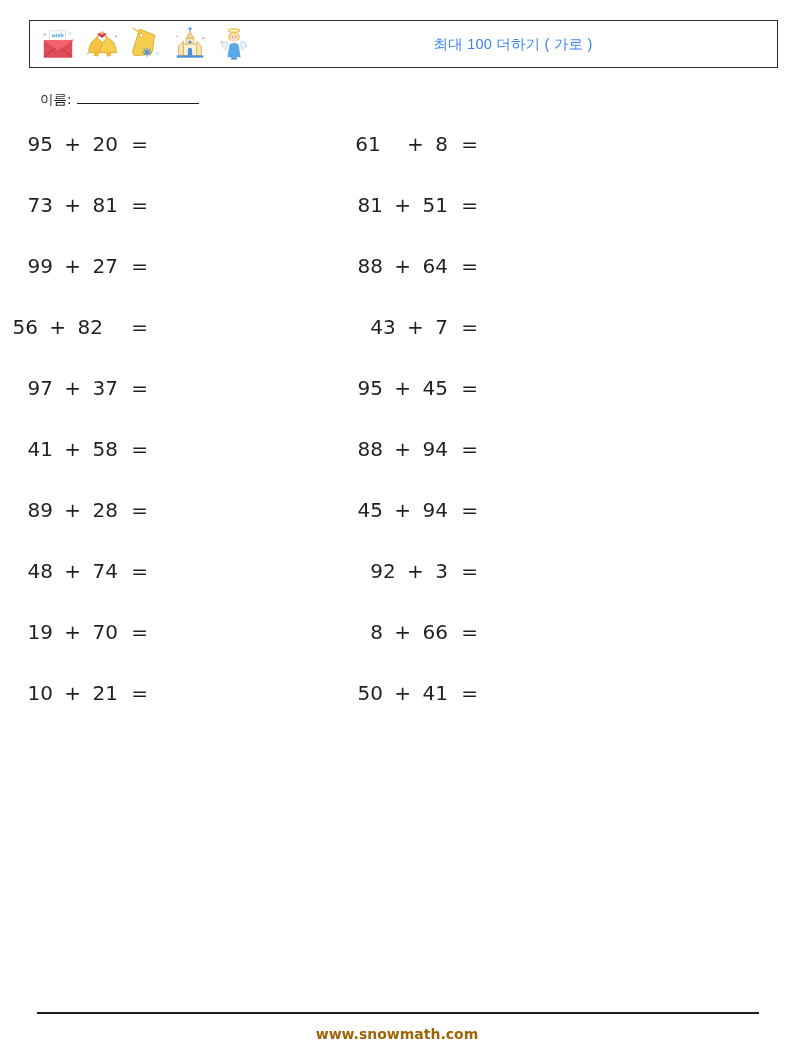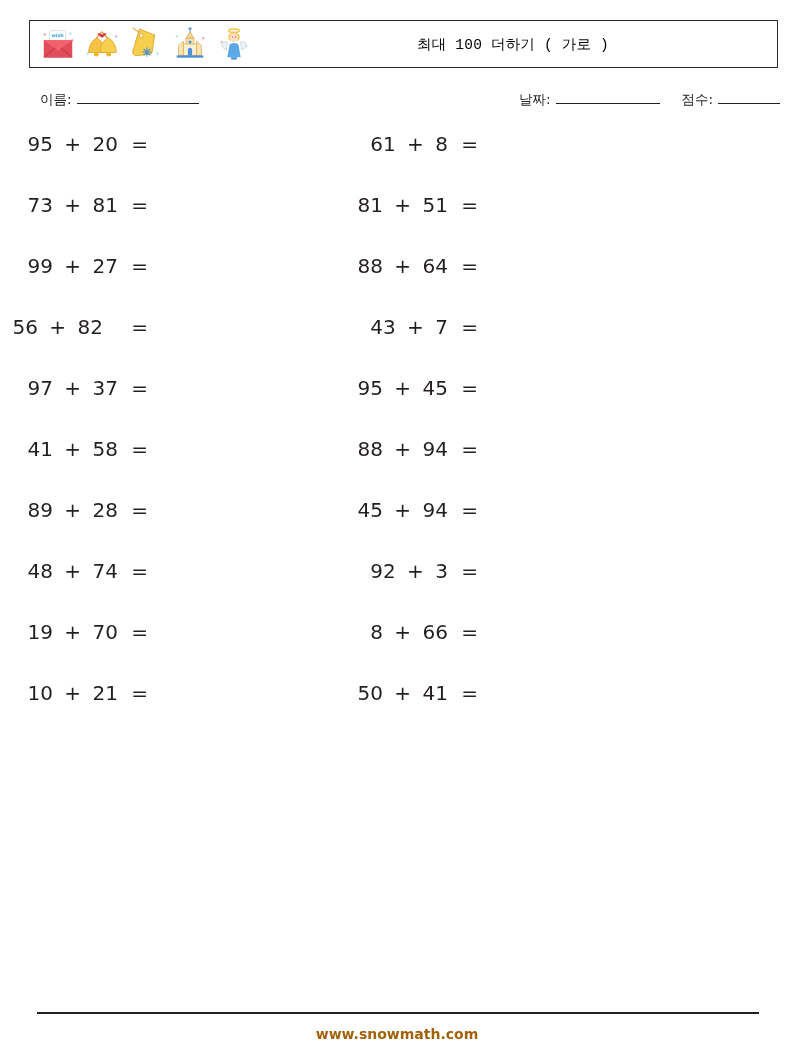--- a/index.html
+++ b/index.html
@@ -42,23 +42,23 @@
     display: block;
   }
   .title-wrap {
     flex: 1 1 auto;
     display: flex;
     align-items: center;
     justify-content: center;
     padding-right: 4px;
   }
   .sheet-title {
-    font-family: Liberation Mono, monospace;
+    font-family: Liberation Sans, sans-serif;
     font-size: 14.5px;
-    color: #000000;
+    color: #3b82f6;
     letter-spacing: .2px;
     white-space: nowrap;
     text-align: center;
   }
 
   
   .meta-row {
     position: absolute;
     left: 0;
     top: 90px;
@@ -220,41 +220,34 @@
   </div>
 </div>
 
 <div class="meta-row">
 
   <div class="meta-left">
     <span class="meta-label">이름:</span>
     <span class="blank blank-name"></span>
   </div>
 
-  <div class="meta-right">
-    <span class="meta-label">날짜:</span>
-    <span class="blank blank-date"></span>
-    <span class="meta-gap"></span>
-    <span class="meta-label">점수:</span>
-    <span class="blank blank-score"></span>
-  </div>
 
 </div>
 
 <div class="problems">
 
   <div class="prow">
     <div class="cell cell-left">
       <span style="margin-right: 5px;">95</span>
       <span style="margin-right: 5px;">+</span>
       <span style="margin-right: 5px;">20</span>
       <span class="eq">=</span>
     </div>
     <div class="cell cell-right">
-      <span style="margin-right: 5px;">61</span>
+      <span style="margin-right: 20px;">61</span>
       <span style="margin-right: 5px;">+</span>
       <span style="margin-right: 5px;">8</span>
       <span class="eq">=</span>
     </div>
   </div>
 
   <div class="prow">
     <div class="cell cell-left">
       <span style="margin-right: 5px;">73</span>
       <span style="margin-right: 5px;">+</span>

